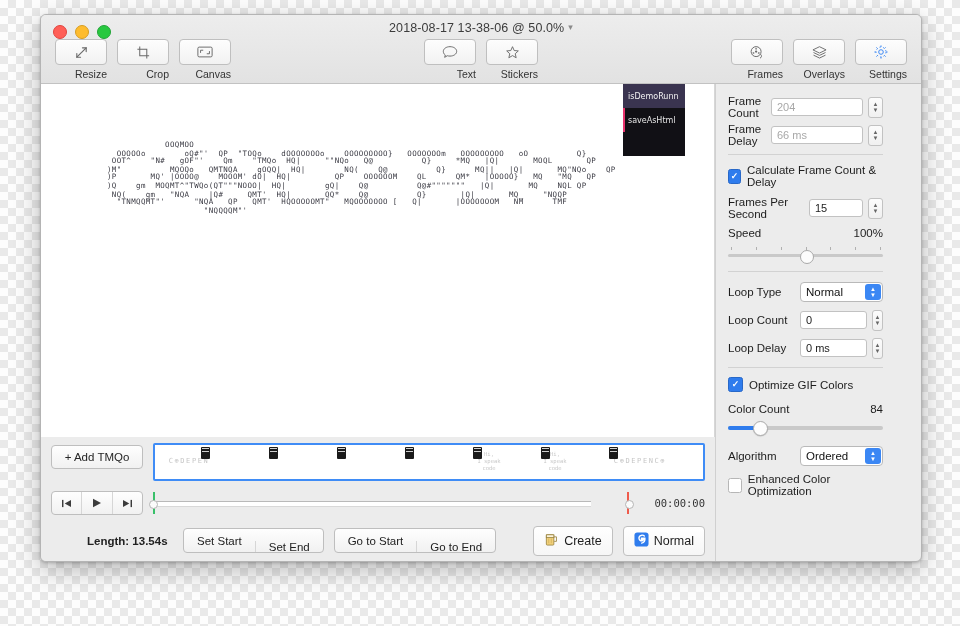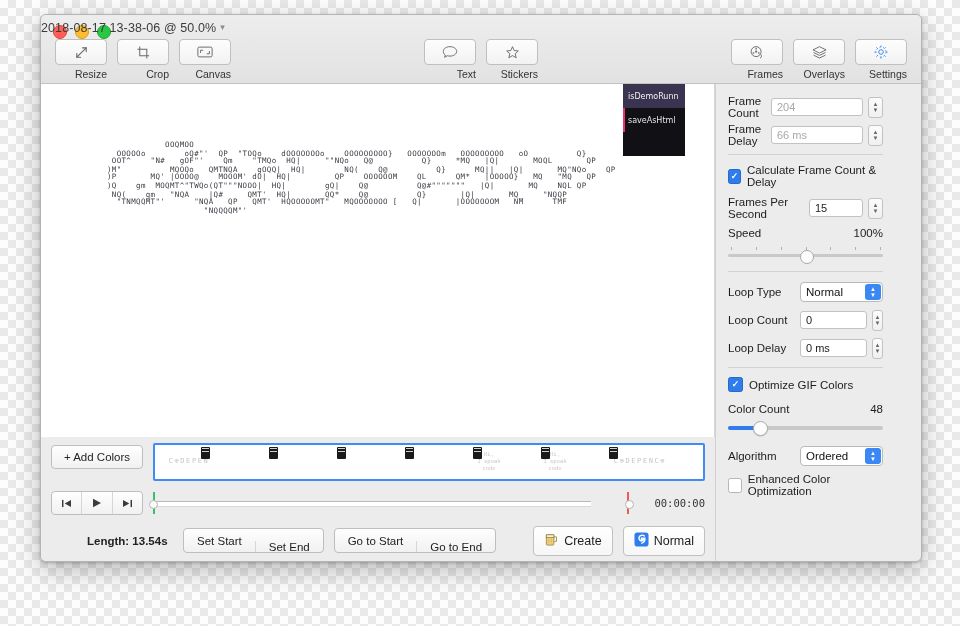--- a/index.html
+++ b/index.html
@@ -29,21 +29,21 @@
     position:relative;height:68px;
     background:linear-gradient(180deg,#ededed 0%,#e2e2e2 100%);
     border-bottom:1px solid #c2c2c2;
   }
   .lights{position:absolute;left:12px;top:10px;display:flex;gap:8px;}
   .light{width:12px;height:12px;border-radius:50%;}
   .l-red{background:#ff5f57;border:.5px solid #e0443e;}
   .l-yel{background:#febc2e;border:.5px solid #d79d22;}
   .l-grn{background:#28c840;border:.5px solid #23a438;}
   .wtitle{
-    position:absolute;left:0;right:0;top:6px;
+    position:absolute;left:0;right:0;top:6px;text-align:center;
     font-size:12.5px;color:#3c3c3c;font-weight:400;letter-spacing:.1px;
   }
   .wtitle .chev{color:#8a8a8a;font-size:9px;margin-left:4px;vertical-align:2px;}
   .tgroup{position:absolute;top:24px;display:flex;gap:10px;}
   .tgroup.left{left:14px;}
   .tgroup.mid{left:50%;transform:translateX(-50%);}
   .tgroup.right{right:14px;}
   .tbtn{width:52px;display:flex;flex-direction:column;align-items:flex-end;cursor:default;}
   .tbtn .box{
     width:50px;height:24px;border-radius:4px;
@@ -319,21 +319,21 @@
             </div>
             <div class="row">
               <span class="bar" style="background:#e8336d"></span>
               <span>saveAsHtml</span>
             </div>
           </div>
         </div>
       </div>
 
       <div class="stripzone">
-        <div class="addslice">+ Add Colors</div>
+        <div class="addslice">+ Add TMQo</div>
         <div class="filmstrip">
           <div class="frame" style="left:0">
               <span class="logoword">C⊕DEPEN</span>
             </div>
           <div class="frame" style="left:78px"></div>
           <div class="frame" style="left:156px"></div>
           <div class="frame" style="left:234px"></div>
           <div class="frame" style="left:300px">Hi,<br>I speak<br>code</div>
           <div class="frame" style="left:366px">Hi,<br>I speak<br>code</div>
           <div class="frame" style="left:430px;width:110px">
@@ -486,21 +486,21 @@
 
       <div class="divider"></div>
 
       <div class="chkrow">
         <span class="chk on"></span>
         <span class="chklab">Optimize GIF Colors</span>
       </div>
 
       <div class="frow" style="height:16px;margin-bottom:0">
         <span class="flab">Color Count</span>
-        <span class="valright">48</span>
+        <span class="valright">84</span>
       </div>
       <div class="sliderow">
         <div class="strack"></div>
         <div class="sfill" style="width:19%"></div>
         <div class="sthumb" style="left:16%"></div>
       </div>
 
       <div class="frow">
         <span class="flab w">Algorithm</span>
         <span class="popbtn">

